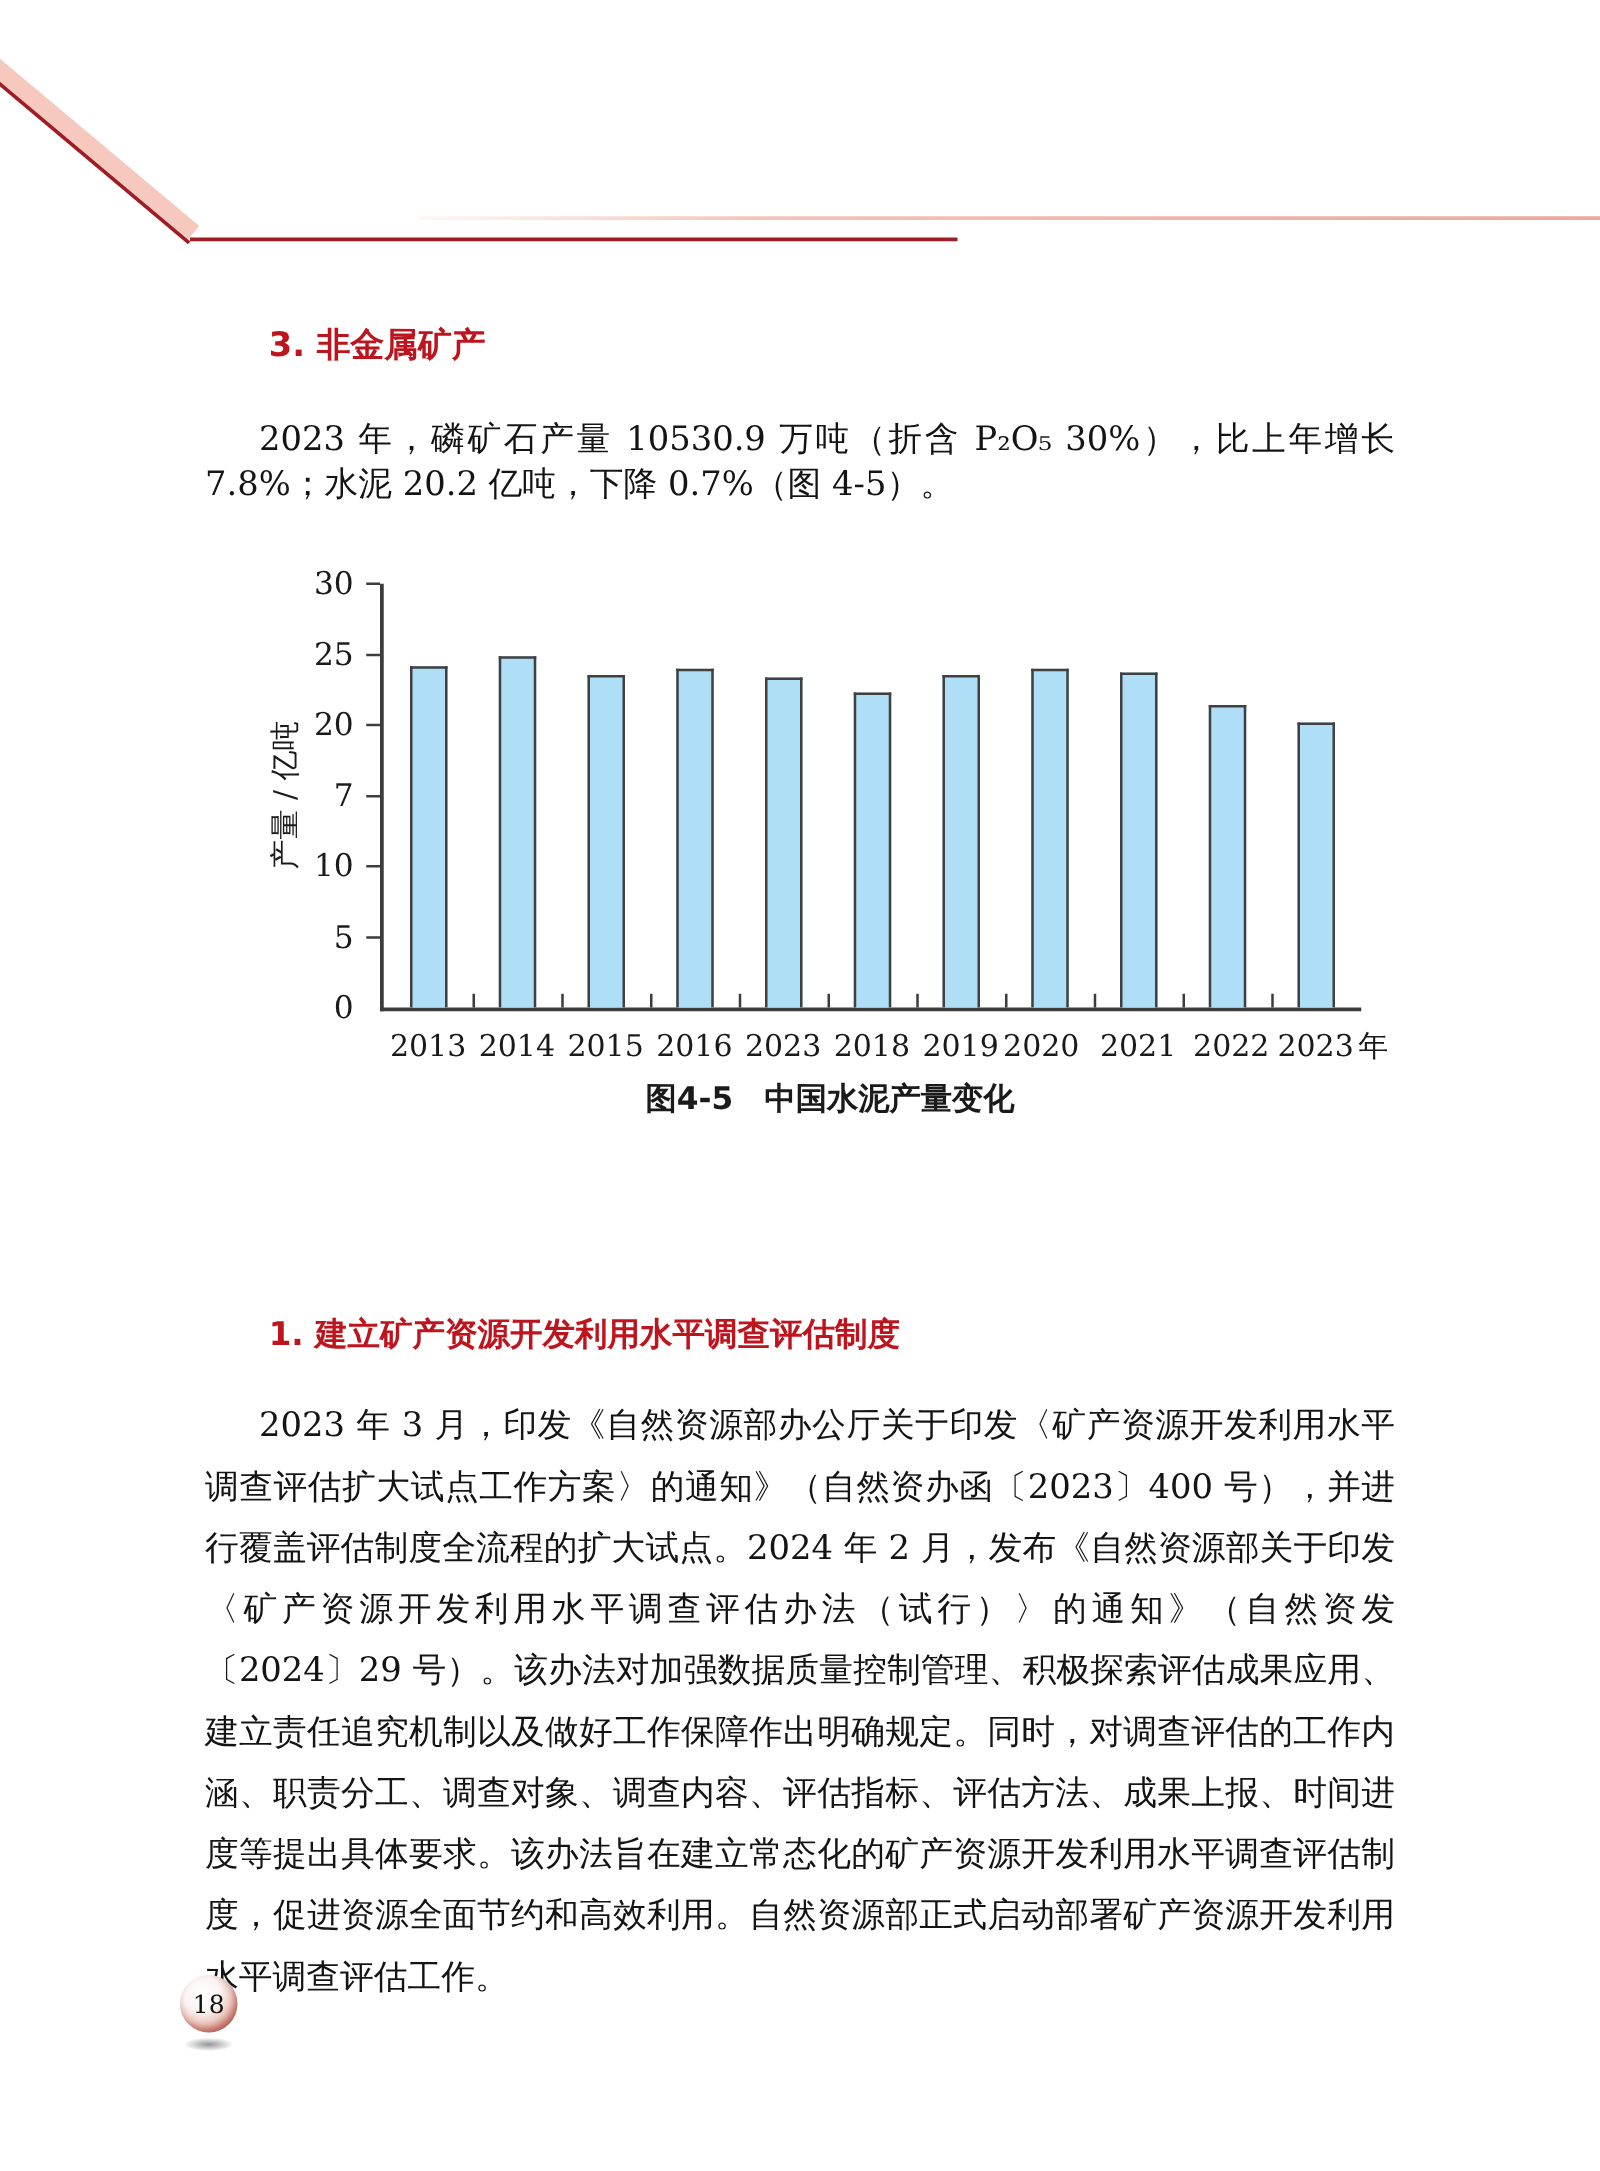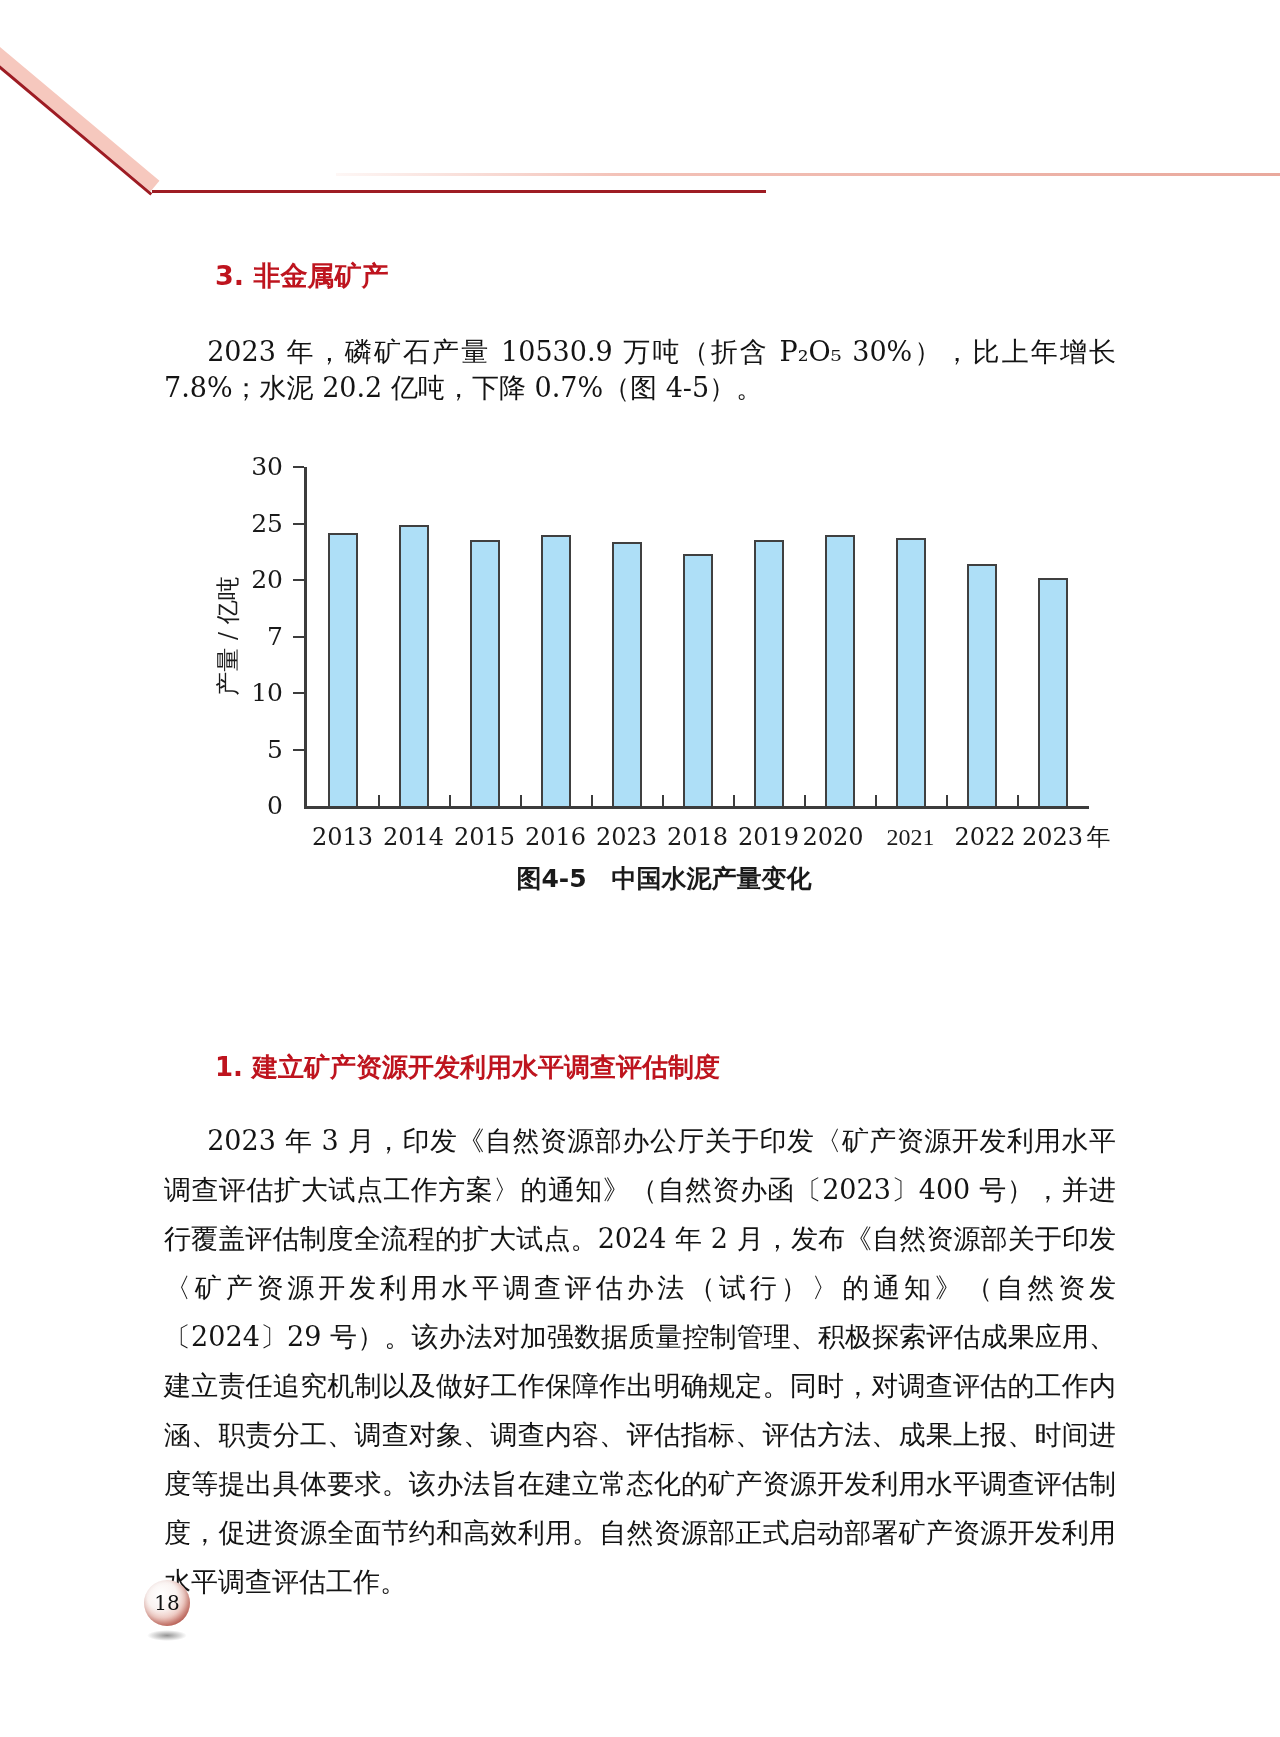--- a/index.html
+++ b/index.html
@@ -135,21 +135,21 @@
         <div class="bar" style="left: 375.5px; width: 30px; height: 251.99px; background: rgb(174, 223, 247); border-color: rgb(64, 64, 64);"></div>
         <div class="x-year-label" style="left: 350.5px;">2018</div>
         <div class="x-tick" style="left: 425.5px;"></div>
         <div class="bar" style="left: 446.5px; width: 30px; height: 265.55px; background: rgb(174, 223, 247); border-color: rgb(64, 64, 64);"></div>
         <div class="x-year-label" style="left: 421.5px;">2019</div>
         <div class="x-tick" style="left: 496.5px;"></div>
         <div class="bar" style="left: 517.5px; width: 30px; height: 271.2px; background: rgb(174, 223, 247); border-color: rgb(64, 64, 64);"></div>
         <div class="x-year-label" style="left: 486px; text-align: center;">2020</div>
         <div class="x-tick" style="left: 567.5px;"></div>
         <div class="bar" style="left: 588.5px; width: 30px; height: 267.81px; background: rgb(174, 223, 247); border-color: rgb(64, 64, 64);"></div>
-        <div class="x-year-label" style="left: 563.5px; font-family: Liberation Serif, serif;">2021</div>
+        <div class="x-year-label" style="left: 563.5px;">2021</div>
         <div class="x-tick" style="left: 638.5px;"></div>
         <div class="bar" style="left: 659.5px; width: 30px; height: 241.82px; background: rgb(174, 223, 247); border-color: rgb(64, 64, 64);"></div>
         <div class="x-year-label" style="left: 638px;">2022</div>
         <div class="x-tick" style="left: 709.5px;"></div>
         <div class="bar" style="left: 730.5px; width: 30px; height: 228.26px; background: rgb(174, 223, 247); border-color: rgb(64, 64, 64);"></div>
         <div class="x-year-label" style="left: 705.5px;">2023</div>
         <div class="x-unit-label" style="left: 779.5px;">年</div>
       </div>
   </div>
   <p class="figure-caption">图4-5　中国水泥产量变化</p>

